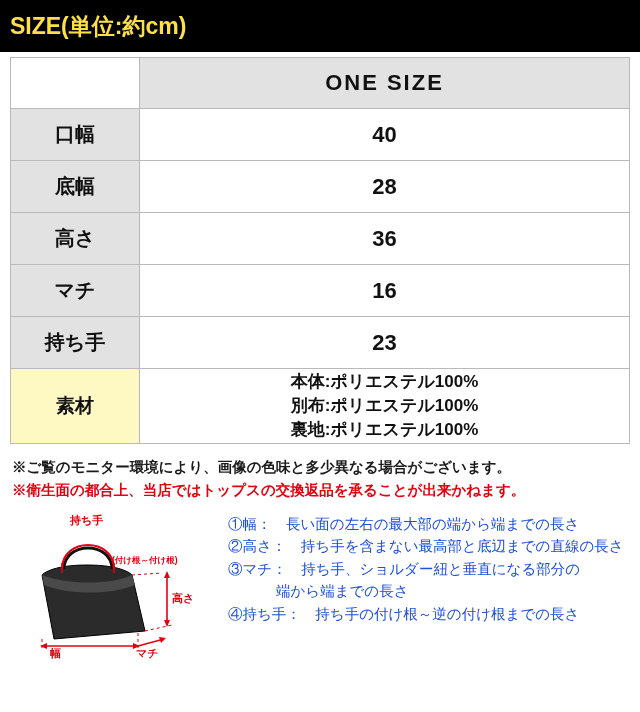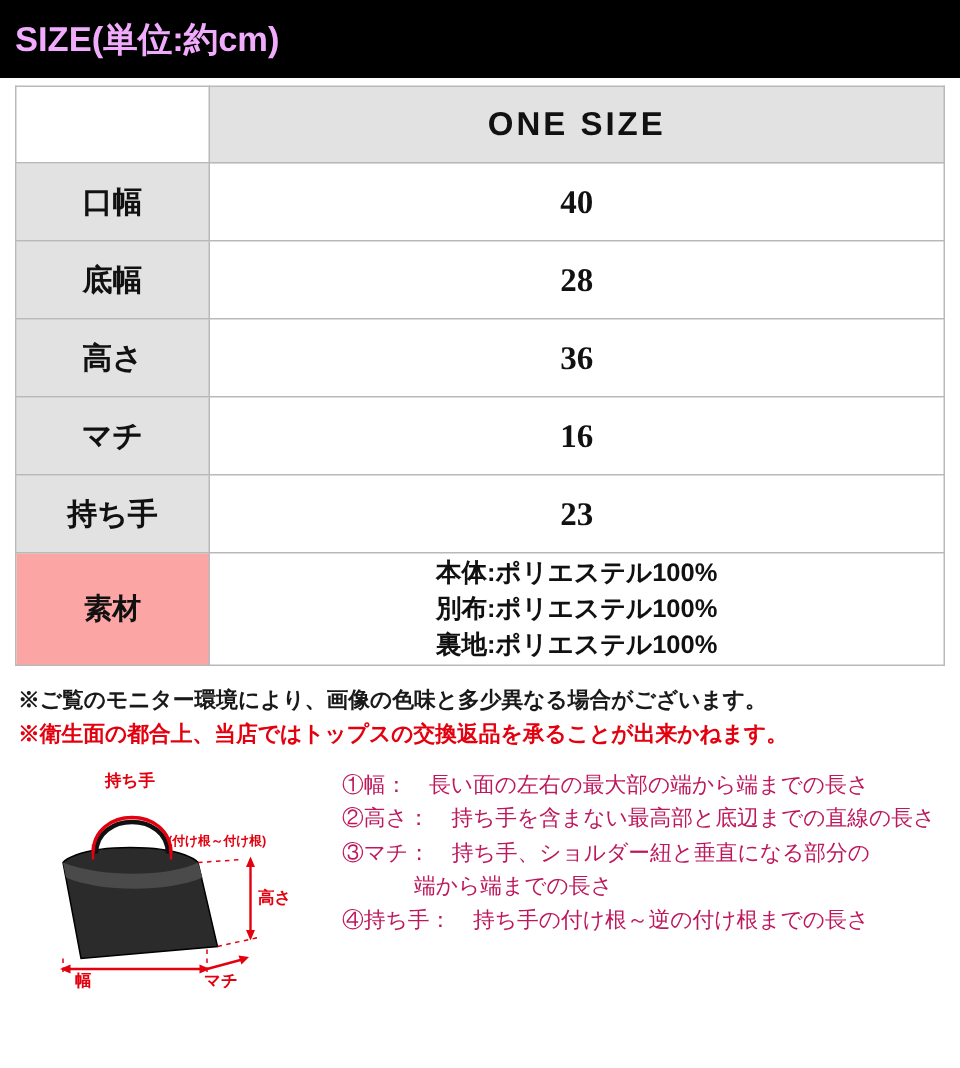--- a/index.html
+++ b/index.html
@@ -11,21 +11,21 @@
     height: 712px;
     background: #ffffff;
     font-family: "Liberation Sans", sans-serif;
     color: #111111;
     overflow: hidden;
   }
 
   
   .header-bar {
     background: #000000;
-    color: #f0abfc;
+    color: #fde047;
     height: 52px;
     display: flex;
     align-items: center;
     padding-left: 10px;
     box-sizing: border-box;
   }
   .header-title {
     font-size: 23px;
     font-weight: bold;
     letter-spacing: 0px;
@@ -63,24 +63,23 @@
     text-align: center;
     font-size: 20px;
     font-weight: bold;
     height: 51px;
   }
   .row-value {
     text-align: center;
     font-size: 22px;
     font-weight: bold;
     height: 51px;
-    font-family: Liberation Serif, serif;
   }
   .material-label {
-    background: #fca5a5;
+    background: #fef9c3;
     text-align: center;
     font-size: 19px;
     font-weight: bold;
     height: 74px;
   }
   .material-value {
     text-align: center;
     font-size: 17px;
     font-weight: bold;
     line-height: 1.42;
@@ -109,21 +108,21 @@
     width: 210px;
     flex: 0 0 210px;
     position: relative;
     height: 150px;
   }
   .legend {
     flex: 1;
     padding-left: 6px;
     font-size: 14.5px;
     line-height: 1.55;
-    color: #be185d;
+    color: #1d4ed8;
   }
   .legend-row {
     white-space: pre;
   }
   .legend-indent {
     padding-left: 48px;
   }
 
   
   .d-label {

